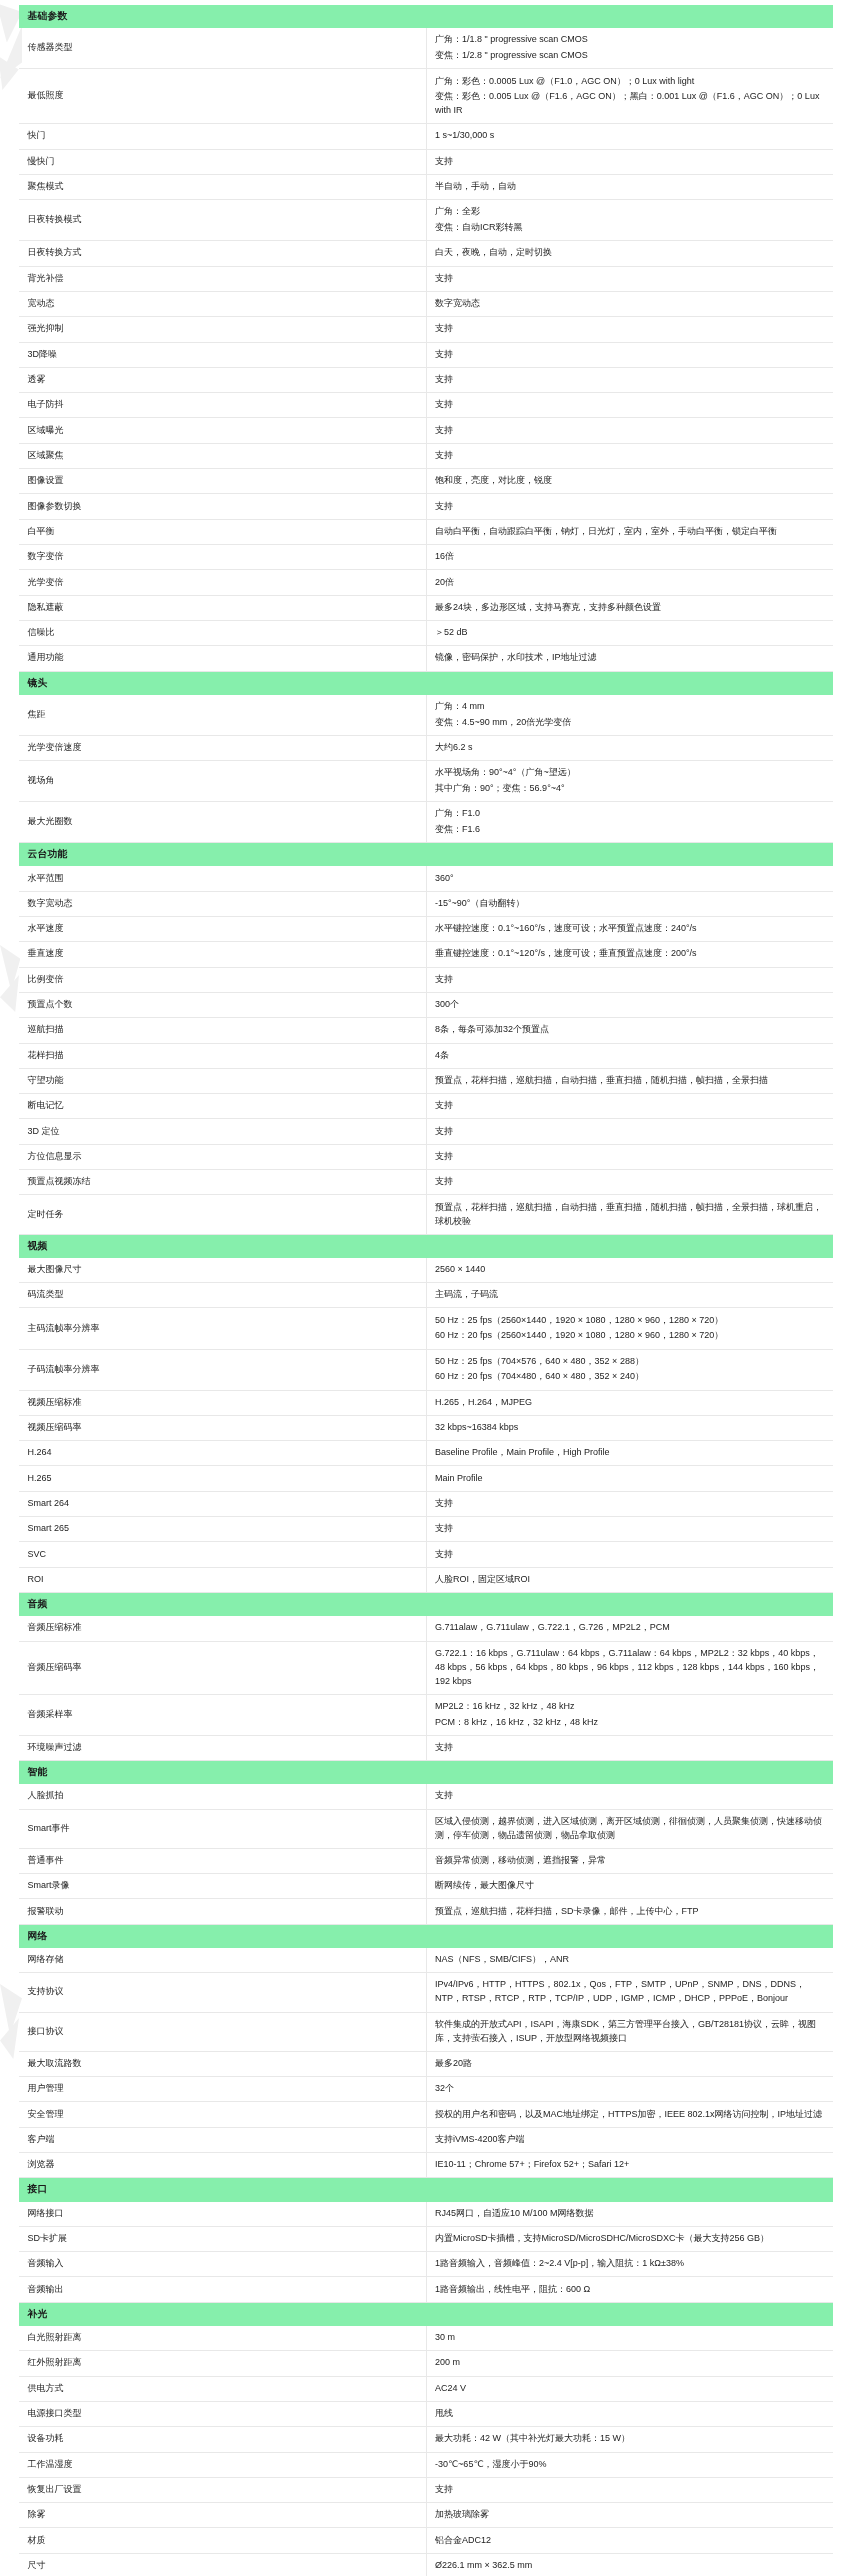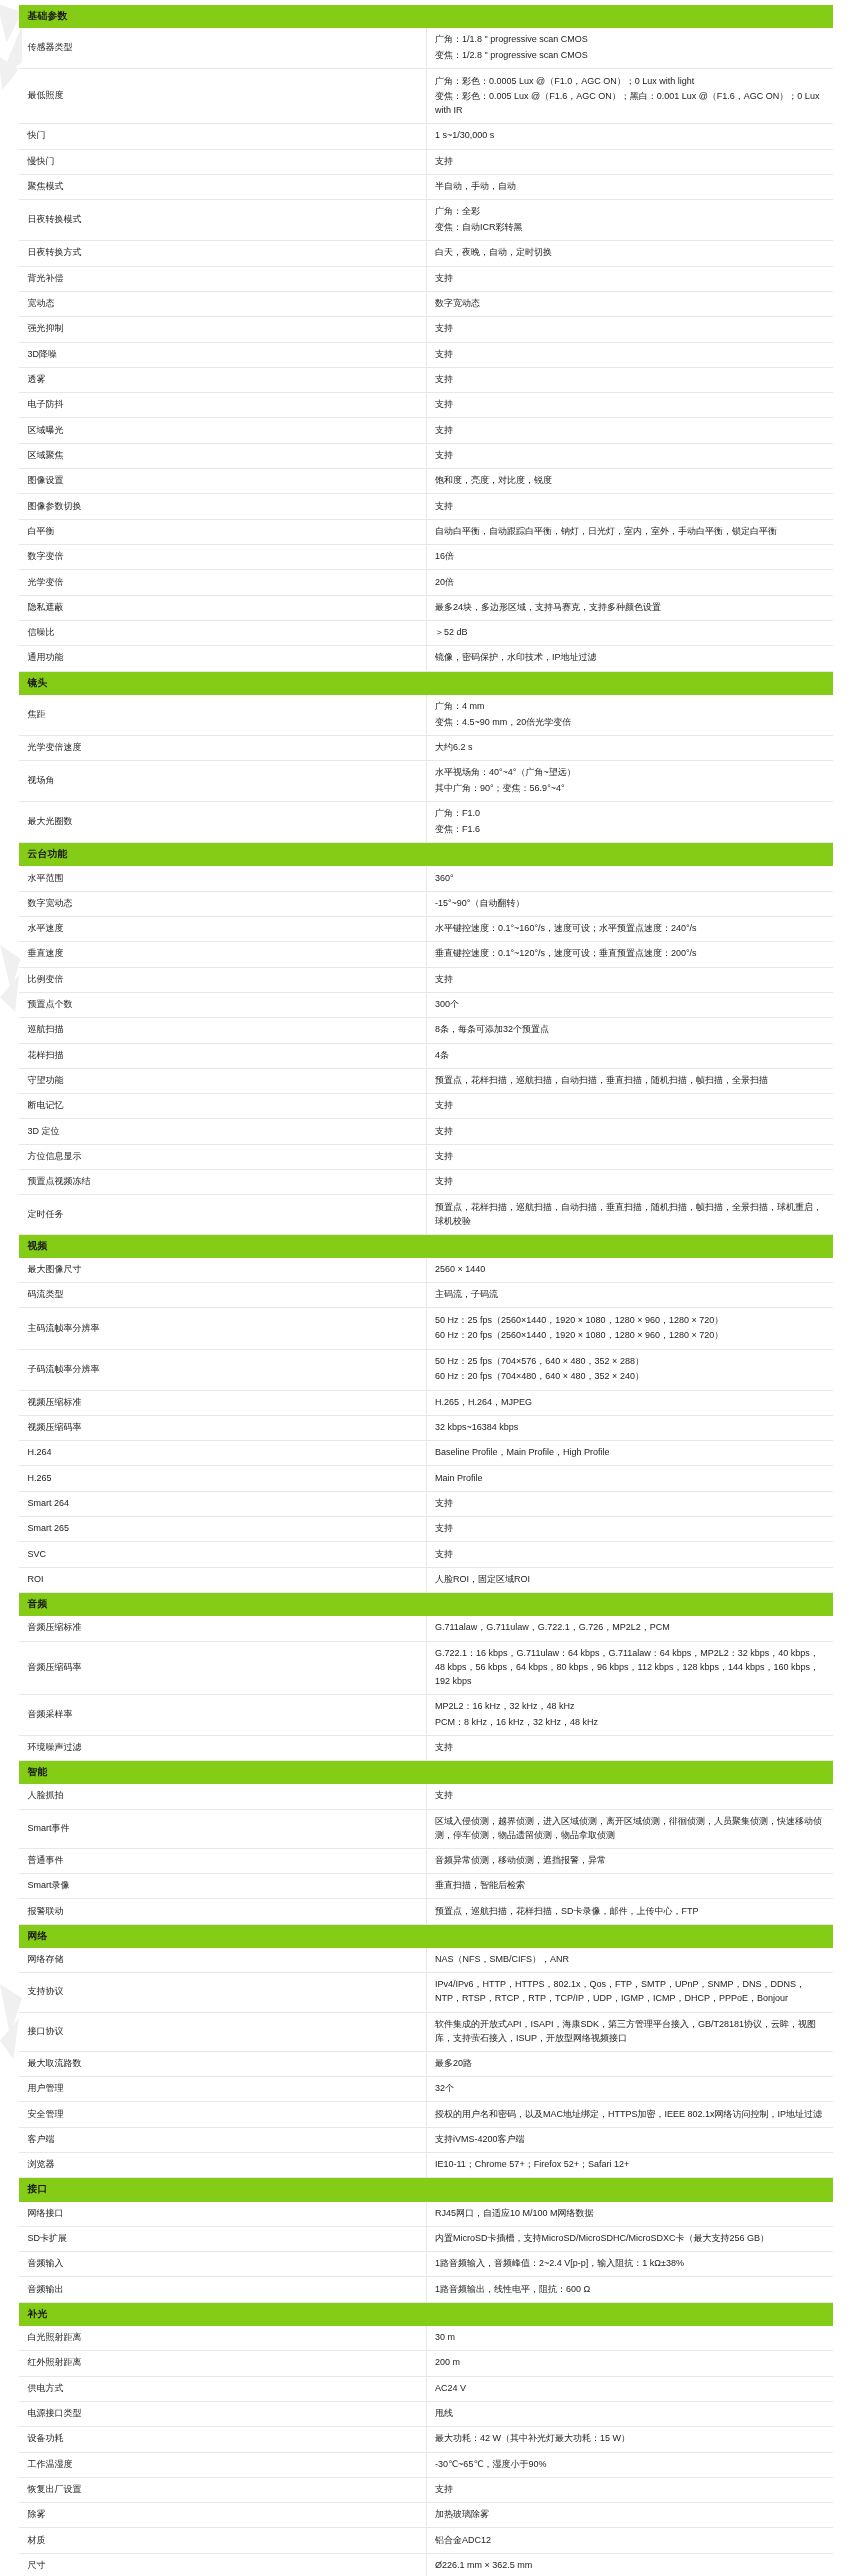--- a/index.html
+++ b/index.html
@@ -35,21 +35,21 @@
     margin: 0 0 0 19px;
     width: 814px;
     padding-top: 5.1px;
   }
   table.spec {
     width: 814px;
     border-collapse: collapse;
     table-layout: fixed;
   }
   table.spec tr.section-row > td {
-    background: #84cc16;
+    background: #86efac;
     font-weight: bold;
     font-size: 9.8px;
     color: #1a1a1a;
     padding: 5.1px 0 5.1px 8.5px;
     border: none;
     letter-spacing: 0.2px;
   }
   table.spec tr.data-row > td {
     border-bottom: 0.9px solid #e8e8e8;
     vertical-align: middle;
@@ -247,21 +247,21 @@
         </tr>
         <tr class="data-row">
           <td class="k">光学变倍速度</td>
           <td class="v">
             <span class="line">大约6.2 s</span>
           </td>
         </tr>
         <tr class="data-row">
           <td class="k">视场角</td>
           <td class="v">
-            <span class="line">水平视场角：40°~4°（广角~望远）</span>
+            <span class="line">水平视场角：90°~4°（广角~望远）</span>
             <span class="line">其中广角：90°；变焦：56.9°~4°</span>
           </td>
         </tr>
         <tr class="data-row">
           <td class="k">最大光圈数</td>
           <td class="v">
             <span class="line">广角：F1.0</span>
             <span class="line">变焦：F1.6</span>
           </td>
         </tr>
@@ -474,21 +474,21 @@
         </tr>
         <tr class="data-row">
           <td class="k">普通事件</td>
           <td class="v">
             <span class="line">音频异常侦测，移动侦测，遮挡报警，异常</span>
           </td>
         </tr>
         <tr class="data-row">
           <td class="k">Smart录像</td>
           <td class="v">
-            <span class="line">垂直扫描，智能后检索</span>
+            <span class="line">断网续传，最大图像尺寸</span>
           </td>
         </tr>
         <tr class="data-row">
           <td class="k">报警联动</td>
           <td class="v">
             <span class="line">预置点，巡航扫描，花样扫描，SD卡录像，邮件，上传中心，FTP</span>
           </td>
         </tr>
         <tr class="section-row">
           <td colspan="2">网络</td>

